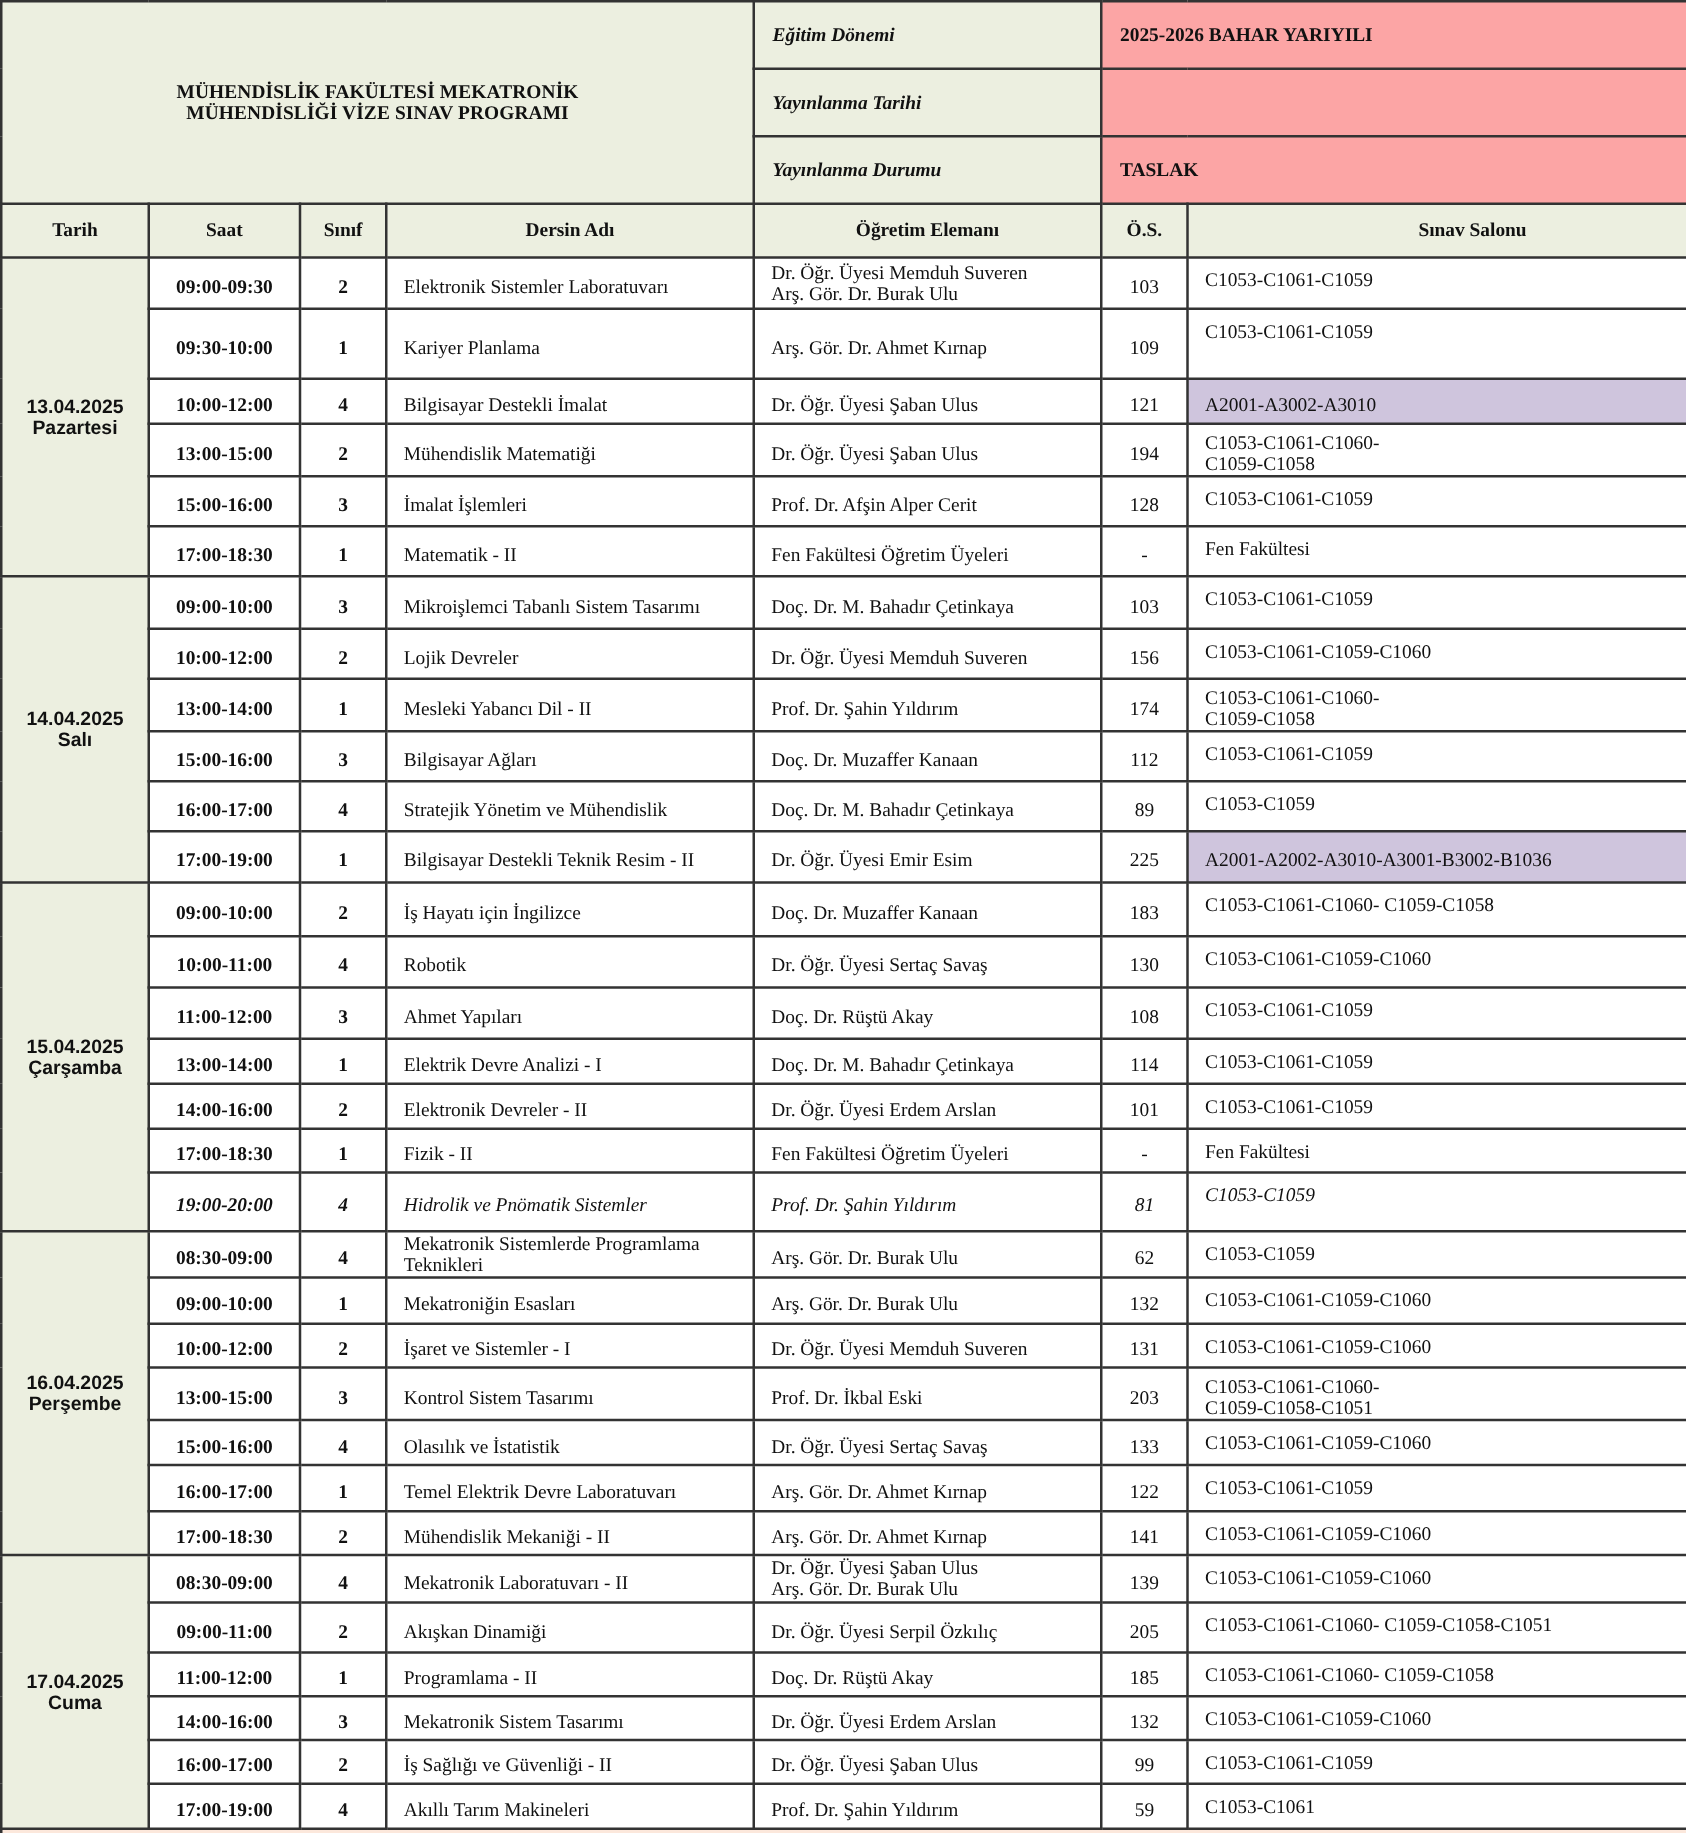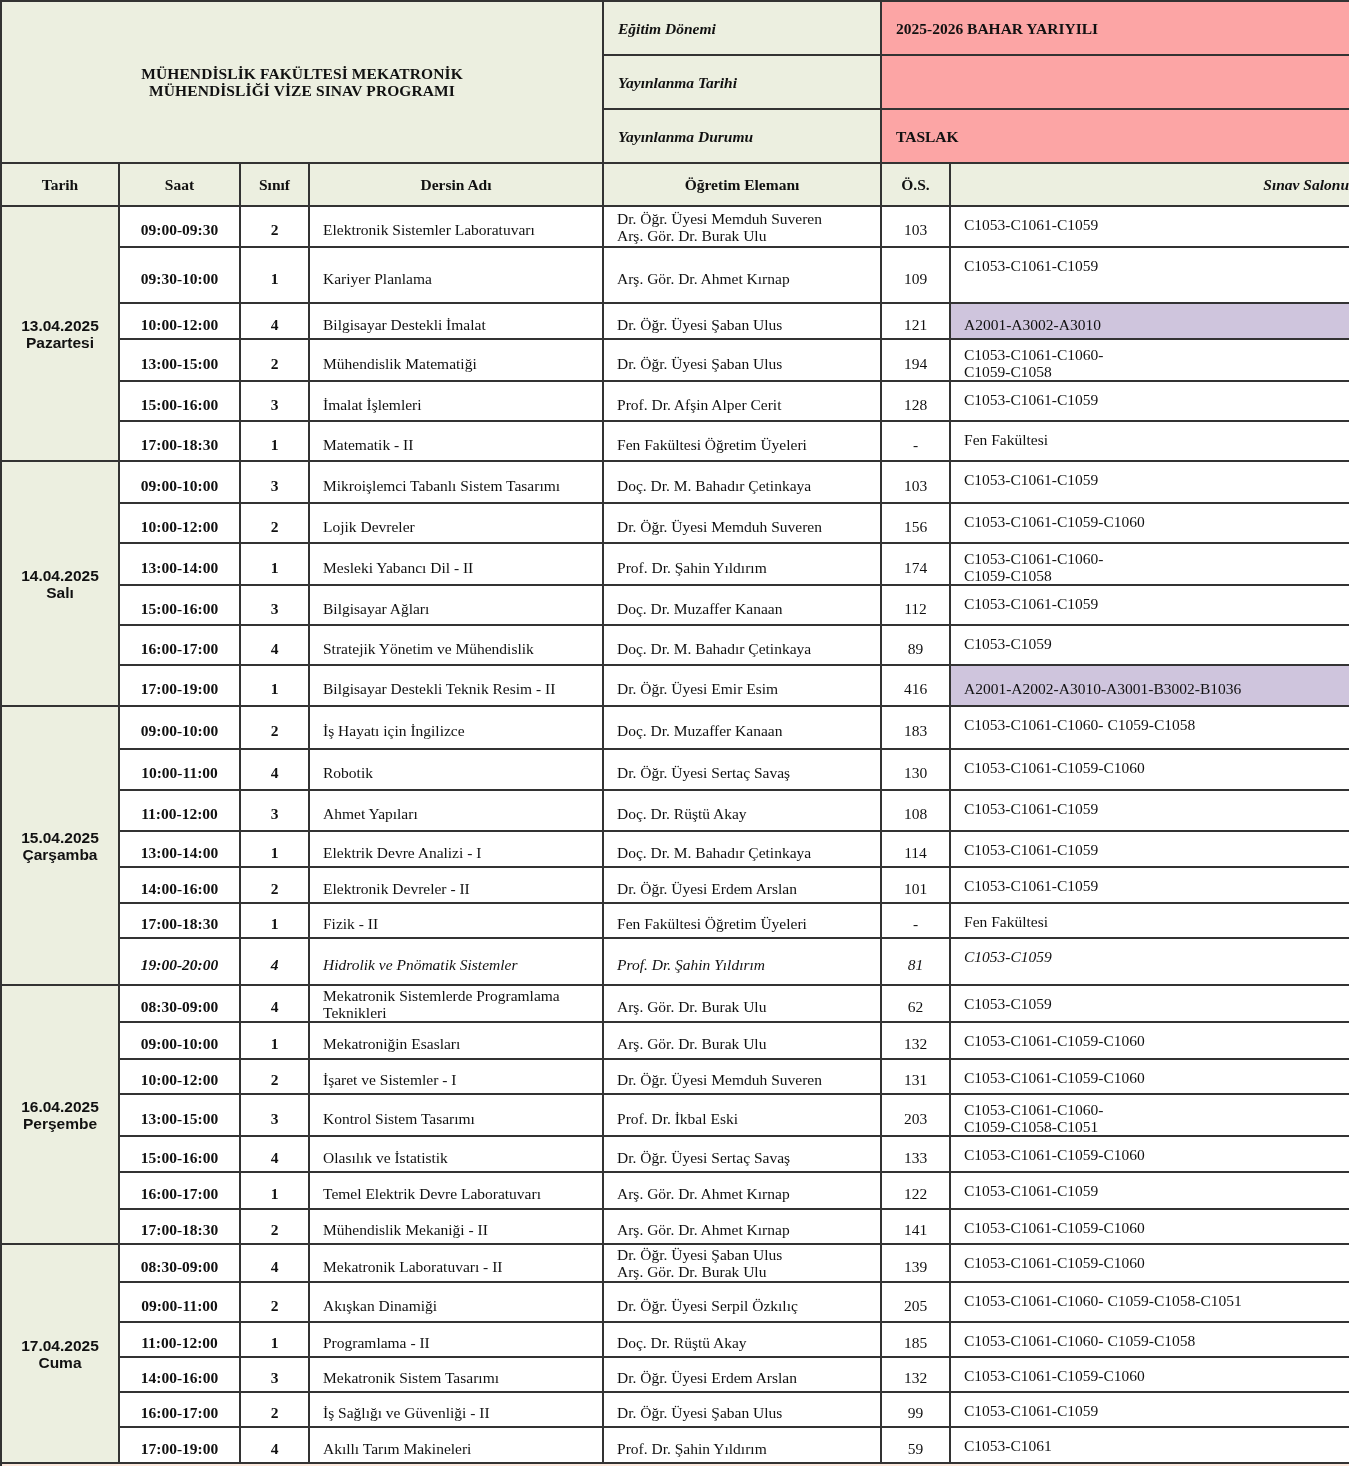--- a/index.html
+++ b/index.html
@@ -6,21 +6,21 @@
   body { width: 1349px; height: 1466px; overflow: hidden; font-family: "Liberation Serif", serif; color: #111; }
   table.sched { border-collapse: collapse; table-layout: fixed; width: 1349px; position: absolute; left: 0; top: 0; }
   table.sched td { border: 2px solid #333; padding: 0; vertical-align: middle; font-size: 15.5px; line-height: 17px; }
   col.c-date { width: 118px; } col.c-time { width: 121px; } col.c-cls { width: 69px; }
   col.c-course { width: 294px; } col.c-inst { width: 278px; } col.c-os { width: 69px; } col.c-room { width: 400px; }
 
   .hdr-title { background: #ecefe0; text-align: center; font-weight: bold; font-size: 16.5px; line-height: 29px; letter-spacing: 0.1px; }
   .meta-label { background: #ecefe0; font-style: italic; font-weight: bold; padding-left: 14px !important; font-size: 16px; }
   .meta-value { background: #fca5a5; font-weight: bold; padding-left: 14px !important; font-size: 16px; }
   .colhead { background: #ecefe0; font-weight: bold; text-align: center; font-size: 16px; }
-  .colhead.left-pad { text-align: right; padding-left: 56px !important; font-style: italic; }
+  .colhead.left-pad { text-align: center; padding-left: 56px !important; }
   .date-cell { background: #ecefe0; text-align: center; font-family: "Liberation Sans", sans-serif; font-weight: bold; font-size: 14.5px; line-height: 21px; }
   .time { font-weight: bold; text-align: center; padding-top: 6px !important; }
   .cls { font-weight: bold; text-align: center; padding-top: 6px !important; }
   .course { padding-left: 13px !important; padding-top: 6px !important; }
   .inst { padding-left: 13px !important; padding-top: 6px !important; }
   .os { text-align: center; padding-top: 6px !important; border-radius: 12px; }
   .room { padding-left: 13px !important; vertical-align: top !important; padding-top: 9px !important; }
   .room.mid { vertical-align: middle !important; padding-top: 6px !important; }
   .room.hl { background: #cfc5dd; }
   .two-line { line-height: 17px; padding-top: 0 !important; }
@@ -210,21 +210,21 @@
           <span class="block">C1053-C1059</span>
         </td>
       </tr>
       <tr style="height: 41px;">
         <td class="time">17:00-19:00</td>
         <td class="cls">1</td>
         <td class="course">Bilgisayar Destekli Teknik Resim - II</td>
         <td class="inst">
           <span class="block">Dr. Öğr. Üyesi Emir Esim</span>
         </td>
-        <td class="os">416</td>
+        <td class="os">225</td>
         <td class="room hl mid">
           <span class="block">A2001-A2002-A3010-A3001-B3002-B1036</span>
         </td>
       </tr>
       <tr style="height: 43px;">
         <td class="date-cell" rowspan="7">
           <span class="block">15.04.2025</span>
           <span class="block">Çarşamba</span>
         </td>
         <td class="time">09:00-10:00</td>

